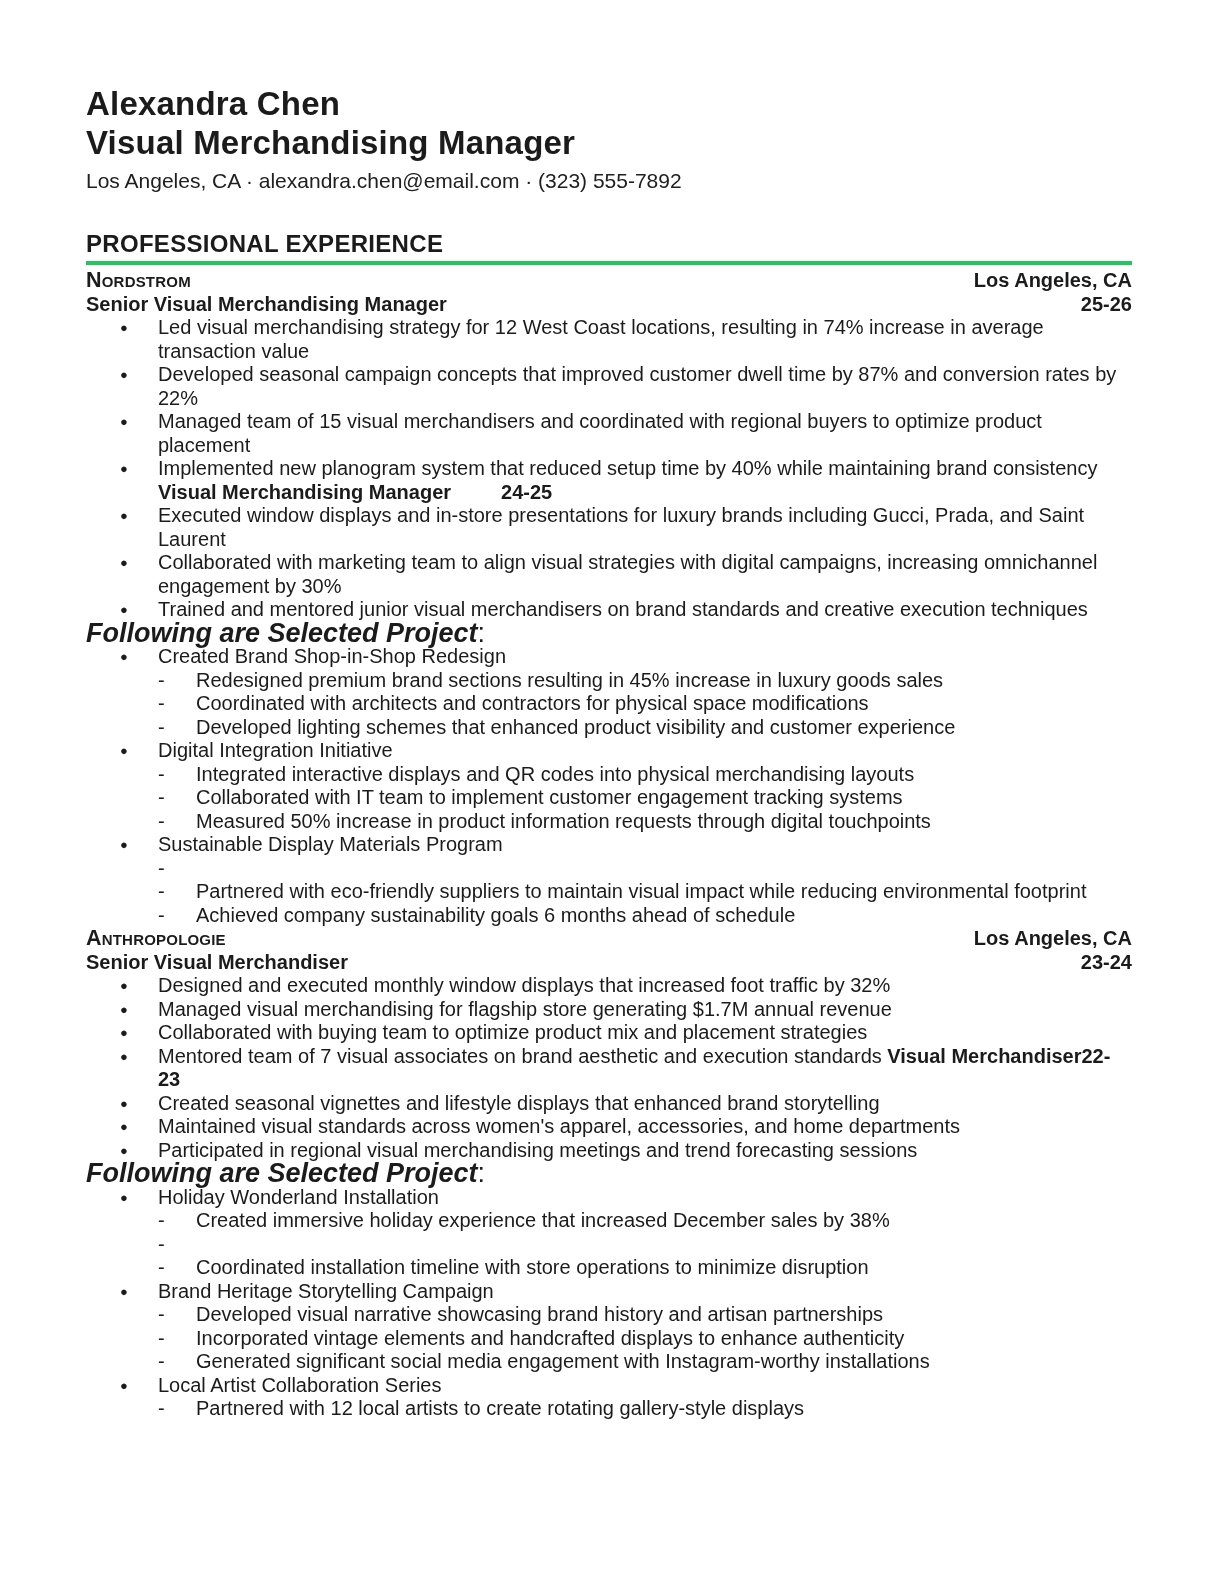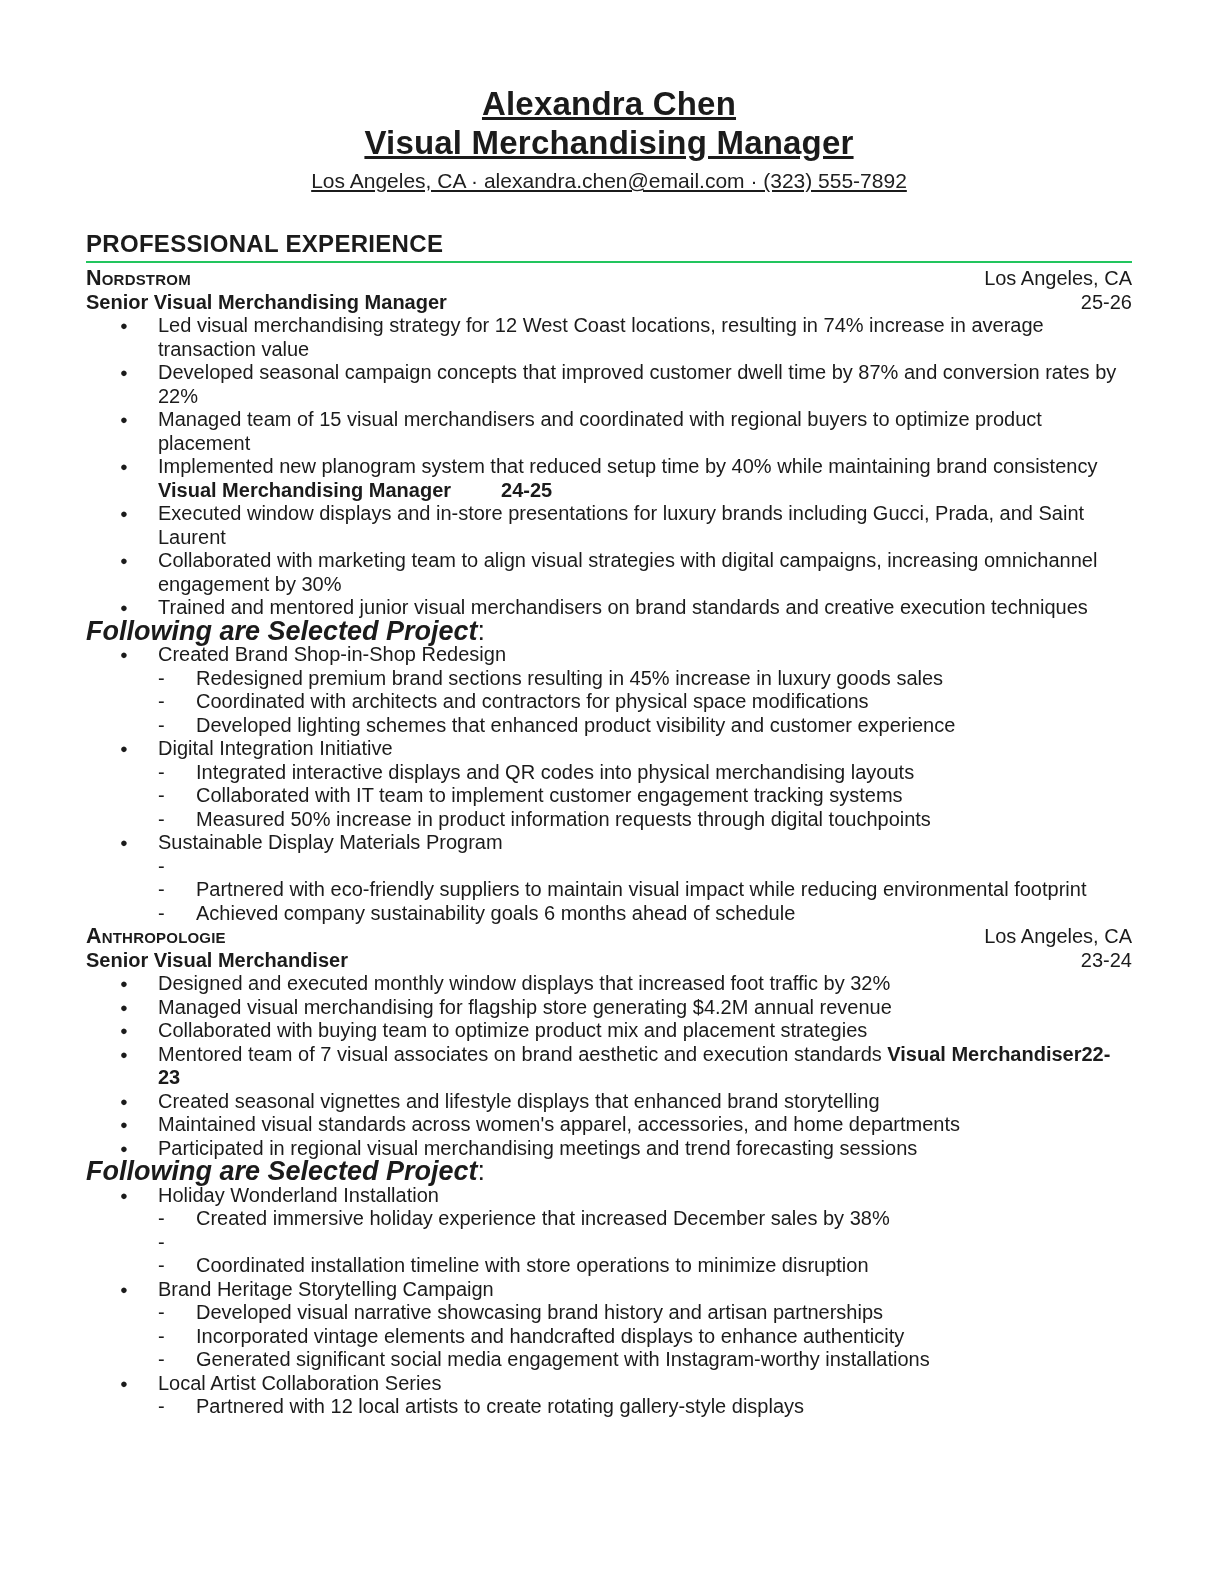--- a/index.html
+++ b/index.html
@@ -5,38 +5,38 @@
   * { box-sizing: border-box; margin: 0; padding: 0; }
   html, body { background: #ffffff; }
   body {
     width: 1224px; height: 1584px; overflow: hidden;
     color: #1b1b1b;
     font-family: "Liberation Sans", sans-serif;
   }
   .page { padding: 84px 92px 0 86px; }
 
   
-  .header { text-align: center; text-decoration: underline; }
+  .header { text-align: left; }
   .name-line { font-size: 33px; font-weight: 700; line-height: 39px; letter-spacing: .2px; }
   .contact-line { font-size: 21px; line-height: 26px; margin-top: 6px; color: #202020; }
 
   
   .sec-title {
     margin-top: 36px;
     font-size: 24px; font-weight: 700; letter-spacing: .3px;
     padding-bottom: 3px;
-    border-bottom: 2px solid #22c55e;
+    border-bottom: 4px solid #22c55e;
   }
   #jobs { margin-top: 4px; }
 
   
   .row { display: flex; justify-content: space-between; align-items: baseline;
          font-weight: 700; font-size: 20px; line-height: 23.5px; }
   .company { font-variant: small-caps; font-size: 21.5px; letter-spacing: .2px; }
-  .right-col { font-size: 20px; font-weight: 400; white-space: nowrap; }
+  .right-col { font-size: 20px; font-weight: 700; white-space: nowrap; }
 
   
   .bullet { display: flex; font-size: 20px; line-height: 23.5px; }
   .bullet .marker { flex: 0 0 auto; }
   .b1 { padding-left: 34px; }
   .b1 > .marker { width: 38px; font-size: 13px; }
   .b2 { padding-left: 72px; }
   .b2 > .marker { width: 38px; }
   .bullet .btext { flex: 1 1 auto; }
   .btext .b { font-weight: 700; }
@@ -154,21 +154,21 @@
         <div class="row">
           <span>Senior Visual Merchandiser</span>
           <span class="right-col">23-24</span>
         </div>
         <div class="bullet b1">
           <span class="marker">●</span>
           <div class="btext">Designed and executed monthly window displays that increased foot traffic by 32%</div>
         </div>
         <div class="bullet b1">
           <span class="marker">●</span>
-          <div class="btext">Managed visual merchandising for flagship store generating $4.2M annual revenue</div>
+          <div class="btext">Managed visual merchandising for flagship store generating $1.7M annual revenue</div>
         </div>
         <div class="bullet b1">
           <span class="marker">●</span>
           <div class="btext">Collaborated with buying team to optimize product mix and placement strategies</div>
         </div>
         <div class="bullet b1">
           <span class="marker">●</span>
           <div class="btext"><span>Mentored team of 7 visual associates on brand aesthetic and execution standards </span><span class="b">Visual Merchandiser22-23</span></div>
         </div>
         <div class="bullet b1">

